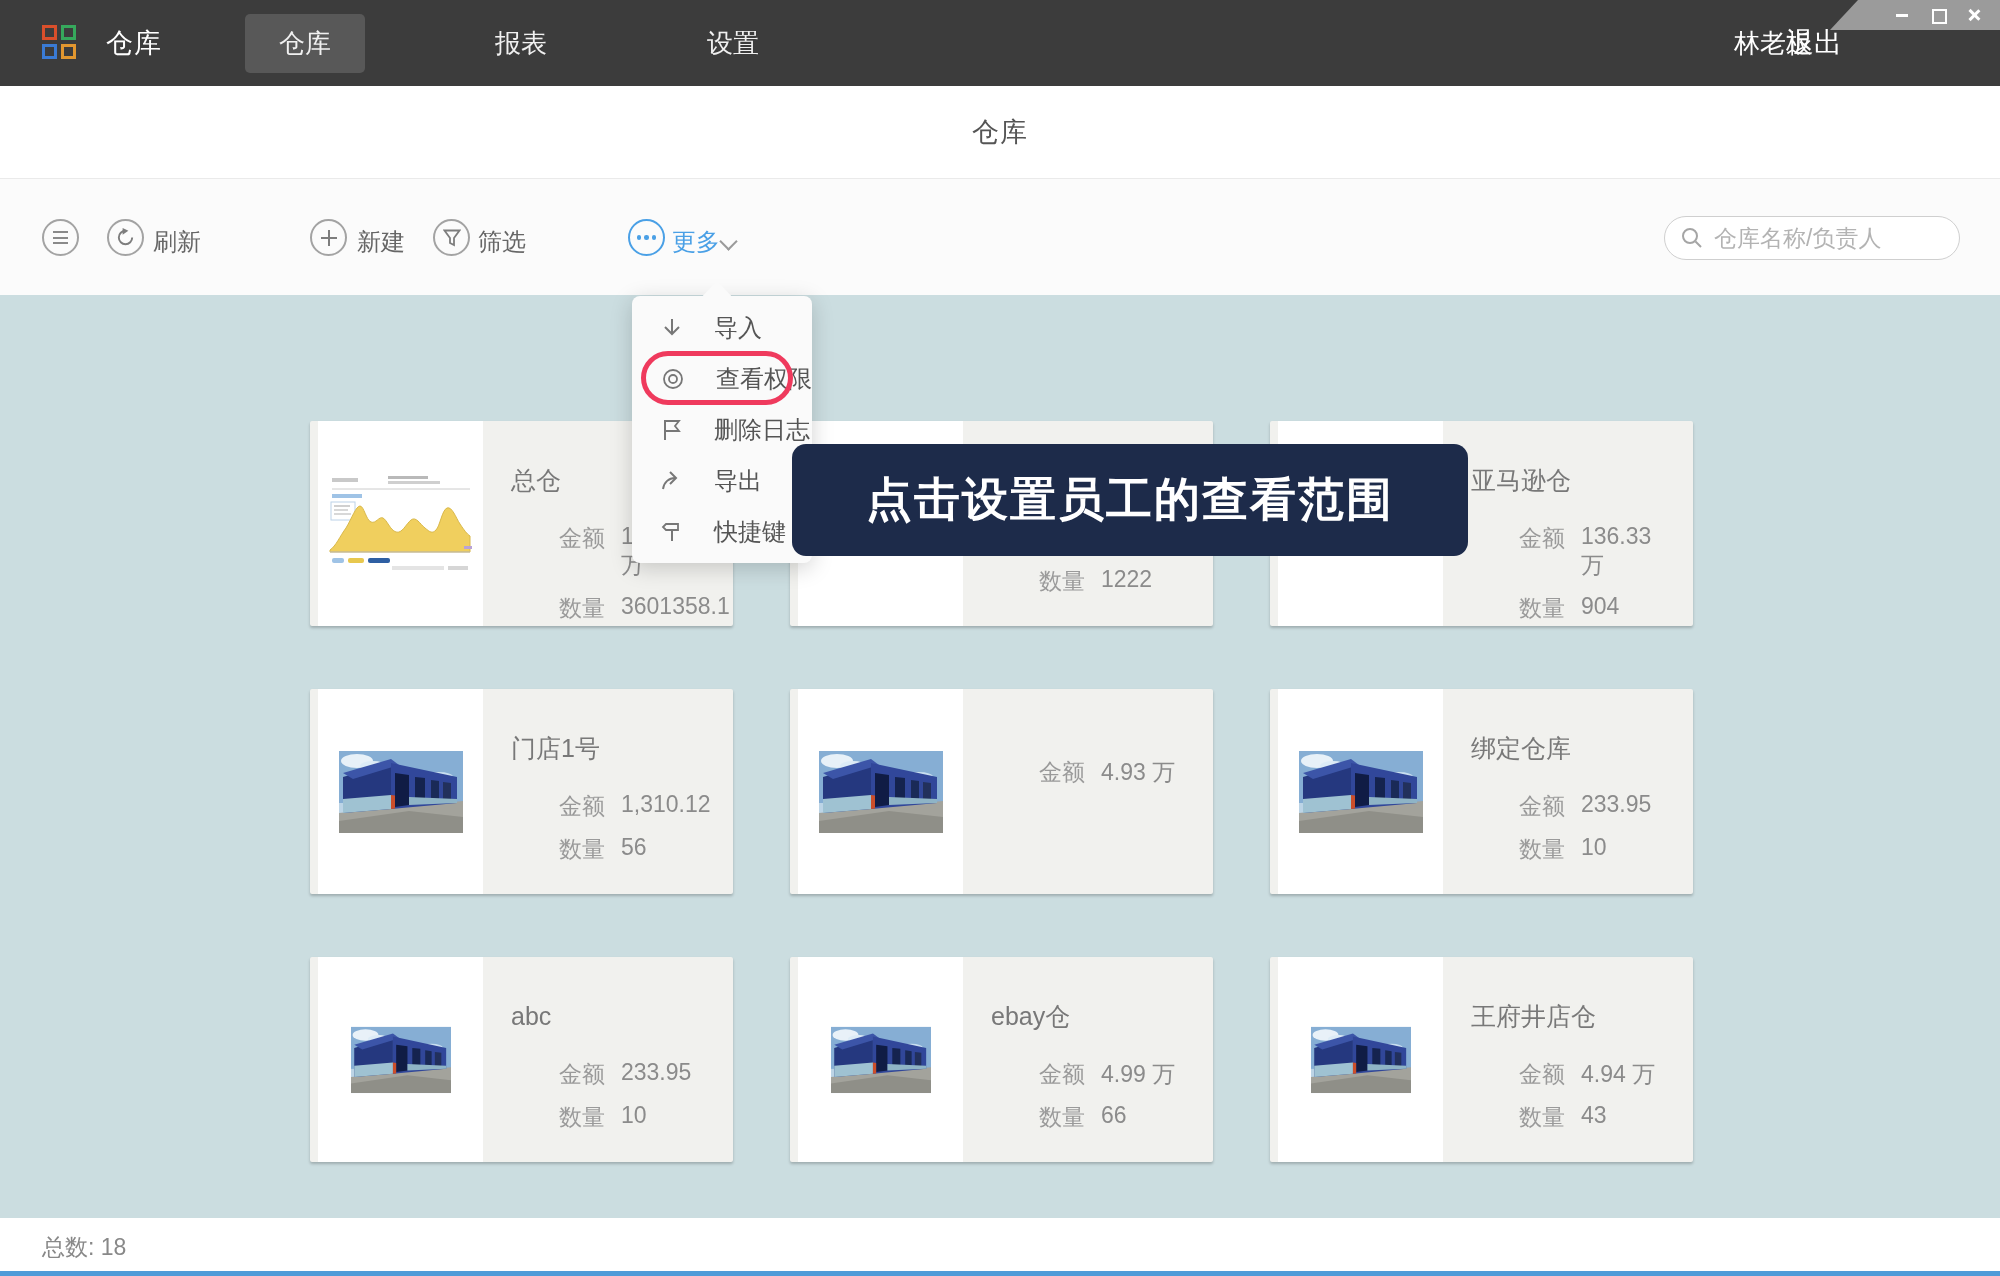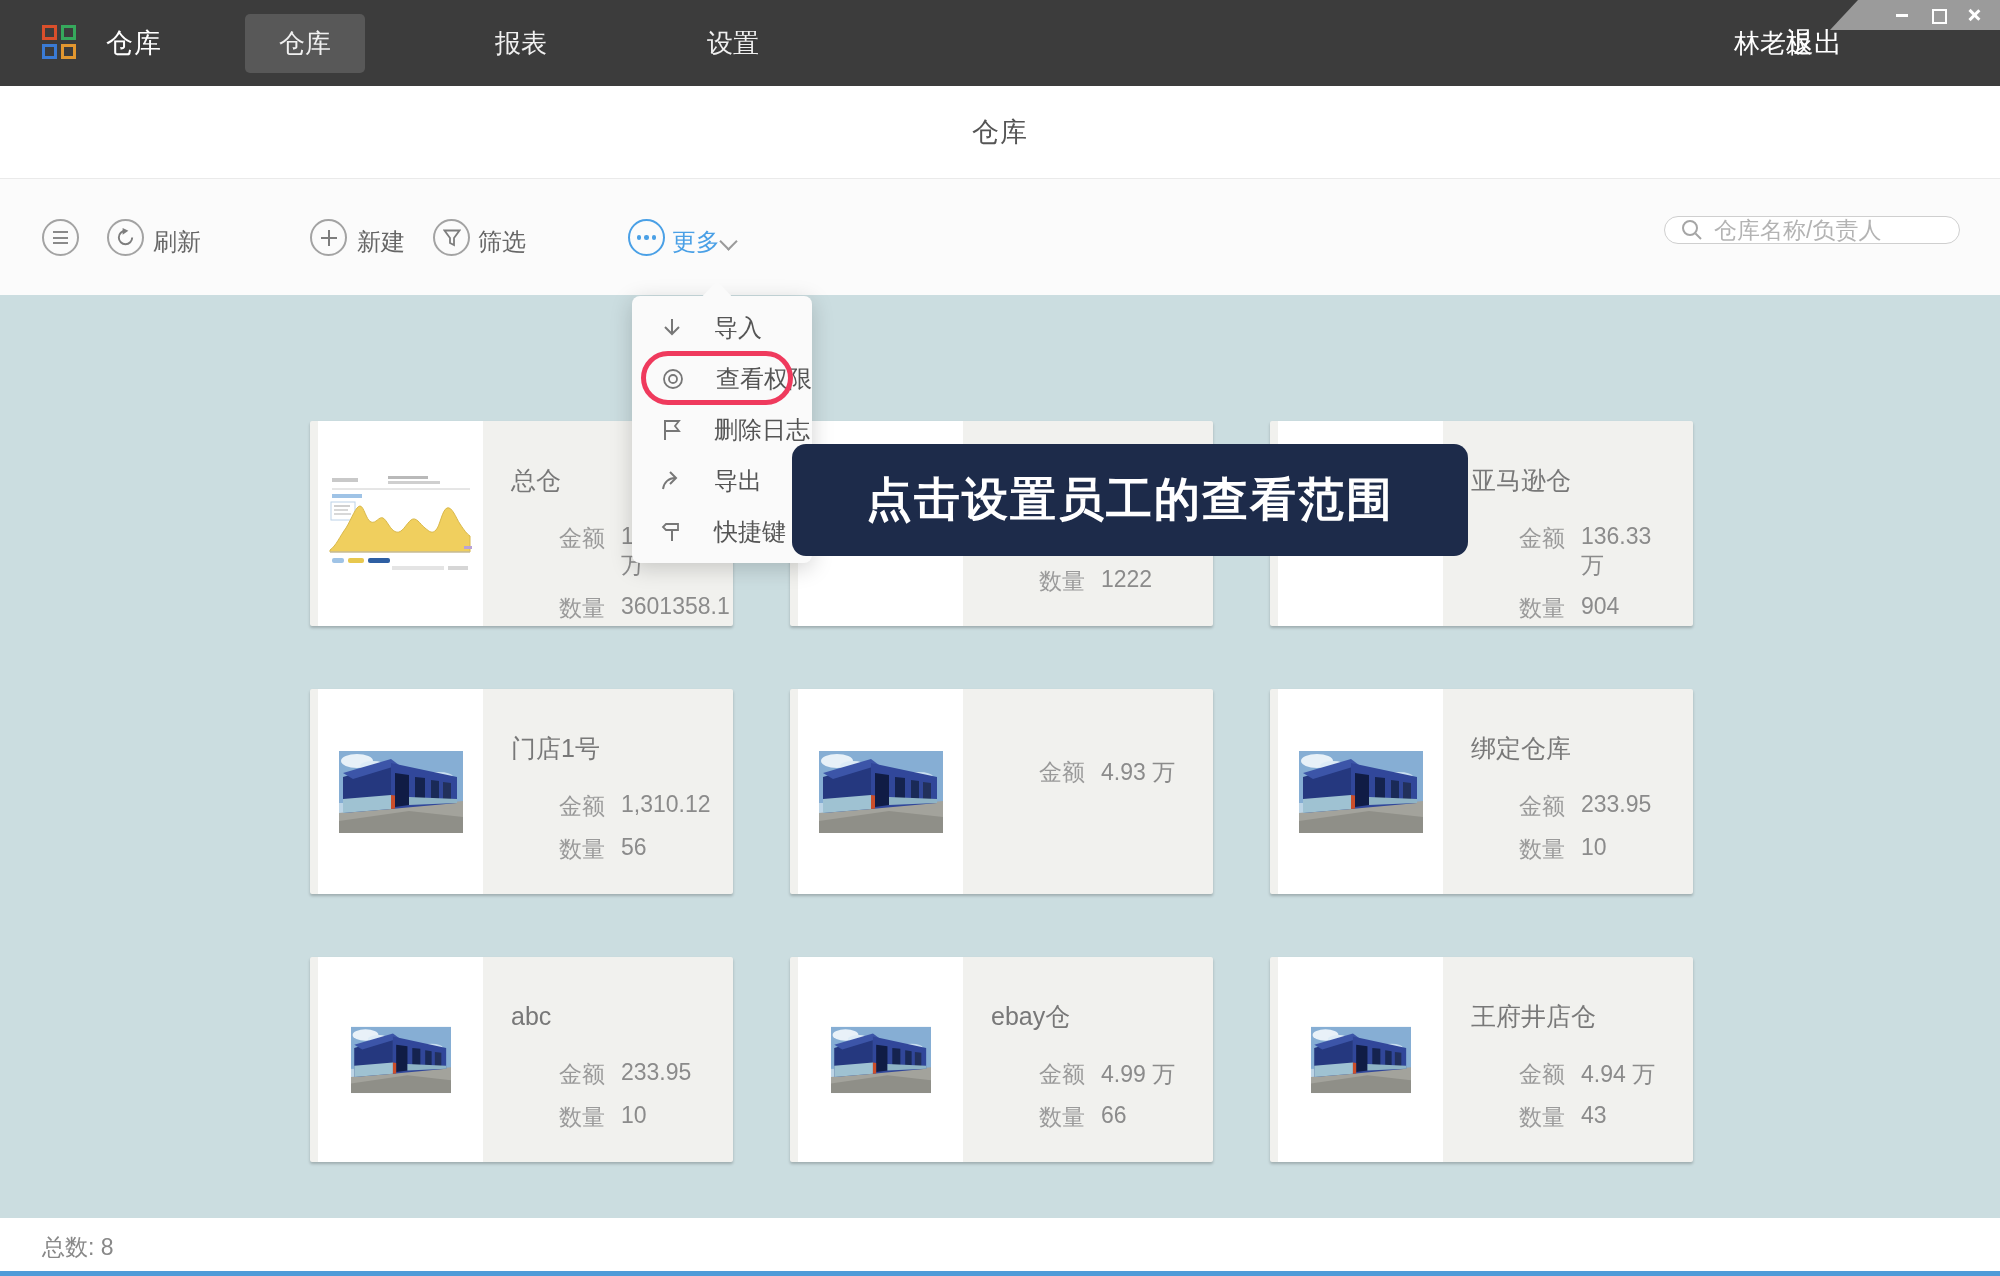--- a/index.html
+++ b/index.html
@@ -40,21 +40,21 @@
   .circle-btn { position:absolute; top:40px; width:37px; height:37px; border:2px solid #a3a3a3; border-radius:50%;
     display:flex; align-items:center; justify-content:center; }
   .tool-label { position:absolute; top:47px; font-size:24px; color:#666; }
   .hamburger { display:flex; flex-direction:column; gap:3.5px; }
   .hamburger i { display:block; width:15px; height:2px; background:#8a8a8a; }
   .blue-btn { border-color:#4aa0e6; }
   .dots { display:flex; gap:3px; }
   .dots i { width:4.5px; height:4.5px; border-radius:50%; background:#4aa0e6; }
   .more-label { color:#4aa0e6; }
   .chev { position:absolute; left:722px; top:56px; width:13px; height:13px; border-right:2.5px solid #9a9a9a; border-bottom:2.5px solid #9a9a9a; transform:rotate(45deg); }
-  .search-box { position:absolute; top:37px; right:40px; width:296px; height:28px; border:1.5px solid #cfcfcf; border-radius:22px; background:#fff; display:flex; align-items:center; padding-left:15px; }
+  .search-box { position:absolute; top:37px; right:40px; width:296px; height:44px; border:1.5px solid #cfcfcf; border-radius:22px; background:#fff; display:flex; align-items:center; padding-left:15px; }
   .search-box .ph { color:#b3b3b3; font-size:23px; margin-left:10px; }
 
   
   .content { position:relative; height:923px; background:#cbdde0; }
   .cards-grid { position:absolute; left:310px; top:126px; display:grid; grid-template-columns:repeat(3,423px); grid-auto-rows:205px; gap:63px 57px; }
   .card { display:flex; background:#f1f1ee; box-shadow:0 2px 3px rgba(0,0,0,.22); border-radius:2px;padding-left:8px; }
   .card-img { width:165px; background:#fff; display:flex; align-items:center; justify-content:center; flex-shrink:0; }
   .card-info { flex:1; padding:42px 18px 0 28px; overflow:hidden; }
   .card-name { font-size:25px; color:#787878; line-height:34px; min-height:34px; }
   .card-row { display:flex; font-size:23px; color:#8b8b8b;margin-left:48px; }
@@ -368,21 +368,21 @@
             <span class="lbl">数量</span>
             <span class="val">43</span>
           </div>
       </div>
     </div>
 
   </div>
 </div>
 
 <div class="footer">
-  <div class="footer-total">总数: 8</div>
+  <div class="footer-total">总数: 18</div>
   <div class="bottom-line"></div>
 </div>
 
 <div class="dropdown">
   <div class="caret"></div>
 
   <div class="menu-item">
     <svg width="24" height="24" viewBox="0 0 24 24">
       <line x1="12" y1="3" x2="12" y2="17" stroke="#777" stroke-width="2"></line>
       <polyline points="5,11 12,18 19,11" fill="none" stroke="#777" stroke-width="2"></polyline>

